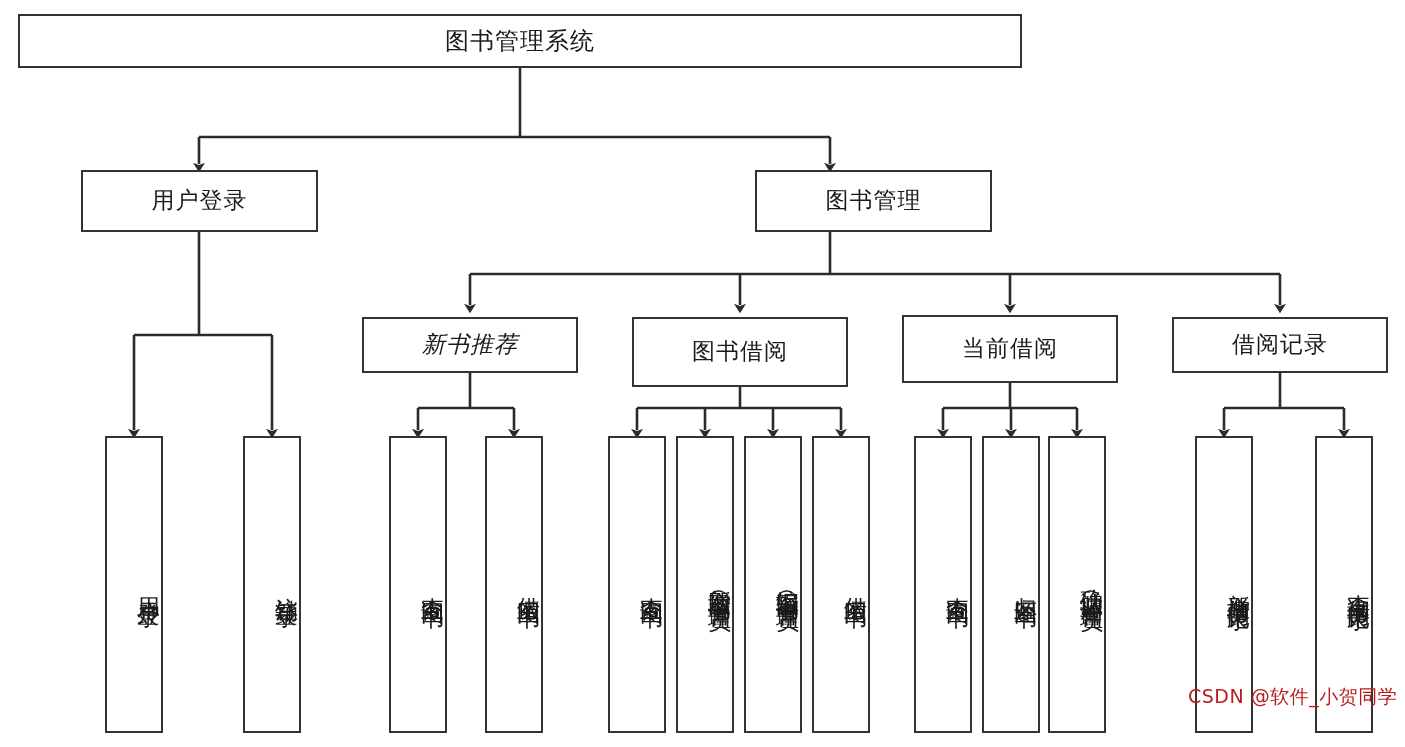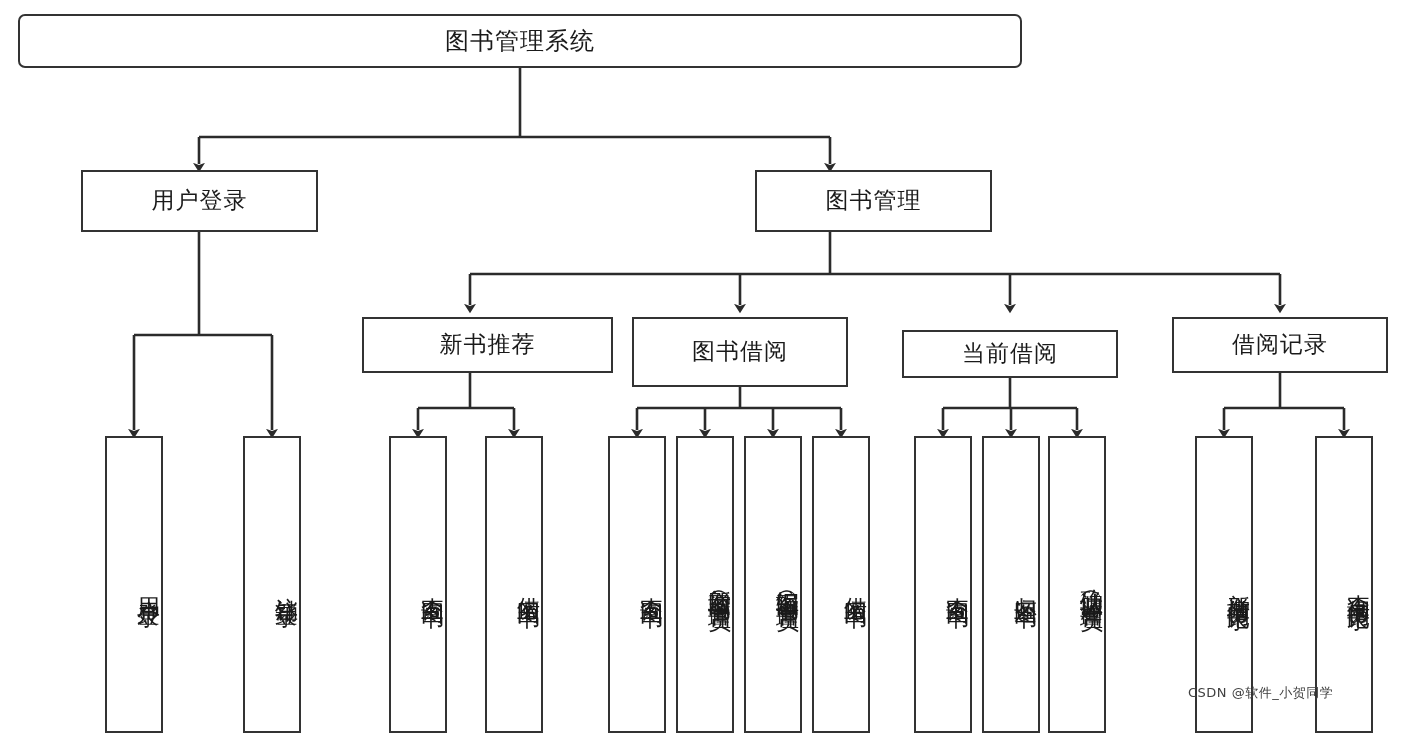--- a/index.html
+++ b/index.html
@@ -54,22 +54,22 @@
   }
   .node.v .vlabel {
     writing-mode: vertical-rl;
     text-orientation: upright;
     white-space: nowrap;
   }
   .watermark {
     position: absolute;
     left: 1188px;
     top: 684px;
-    font-size: 13px;
-    color: #404040;
+    font-size: 19px;
+    color: #b91c1c;
     letter-spacing: 0.5px;
     white-space: nowrap;
     font-family: "DejaVu Sans", "Liberation Sans", sans-serif;
   }
 </style>
 </head>
 <body>
 
 <div id="canvas">
 
@@ -119,38 +119,38 @@
       <path d="M1011,408 L1011,430" marker-end="url(#arw)"></path>
       <path d="M1077,408 L1077,430" marker-end="url(#arw)"></path>
 
       <path d="M1280,373 L1280,408"></path>
       <path d="M1224,408 L1344,408"></path>
       <path d="M1224,408 L1224,430" marker-end="url(#arw)"></path>
       <path d="M1344,408 L1344,430" marker-end="url(#arw)"></path>
     </g>
   </svg>
 
-  <div class="node h root" style="left:18px; top:14px; width:1004px; height:54px;border-radius:7px;">
+  <div class="node h root" style="left:18px; top:14px; width:1004px; height:54px;">
     <span>图书管理系统</span>
   </div>
 
   <div class="node h" style="left:81px; top:170px; width:237px; height:62px;">
     <span>用户登录</span>
   </div>
   <div class="node h" style="left:711px; top:170px; width:237px; height:62px;margin-left:44px;">
     <span>图书管理</span>
   </div>
 
-  <div class="node h" style="left:362px; top:317px; width:251px; height:56px;">
+  <div class="node h" style="left:362px; top:317px; width:216px; height:56px;font-style:italic;">
     <span>新书推荐</span>
   </div>
   <div class="node h" style="left:632px; top:317px; width:216px; height:70px;">
     <span>图书借阅</span>
   </div>
-  <div class="node h" style="left:902px; top:330px; width:216px; height:48px;text-align:right;">
+  <div class="node h" style="left:902px; top:315px; width:216px; height:68px;text-align:right;">
     <span>当前借阅</span>
   </div>
   <div class="node h" style="left:1172px; top:317px; width:216px; height:56px;">
     <span>借阅记录</span>
   </div>
 
   <div class="node v" style="left:105px; top:436px; width:58px; height:297px;">
     <span class="vlabel">用户登录</span>
   </div>
   <div class="node v" style="left:243px; top:436px; width:58px; height:297px;">

